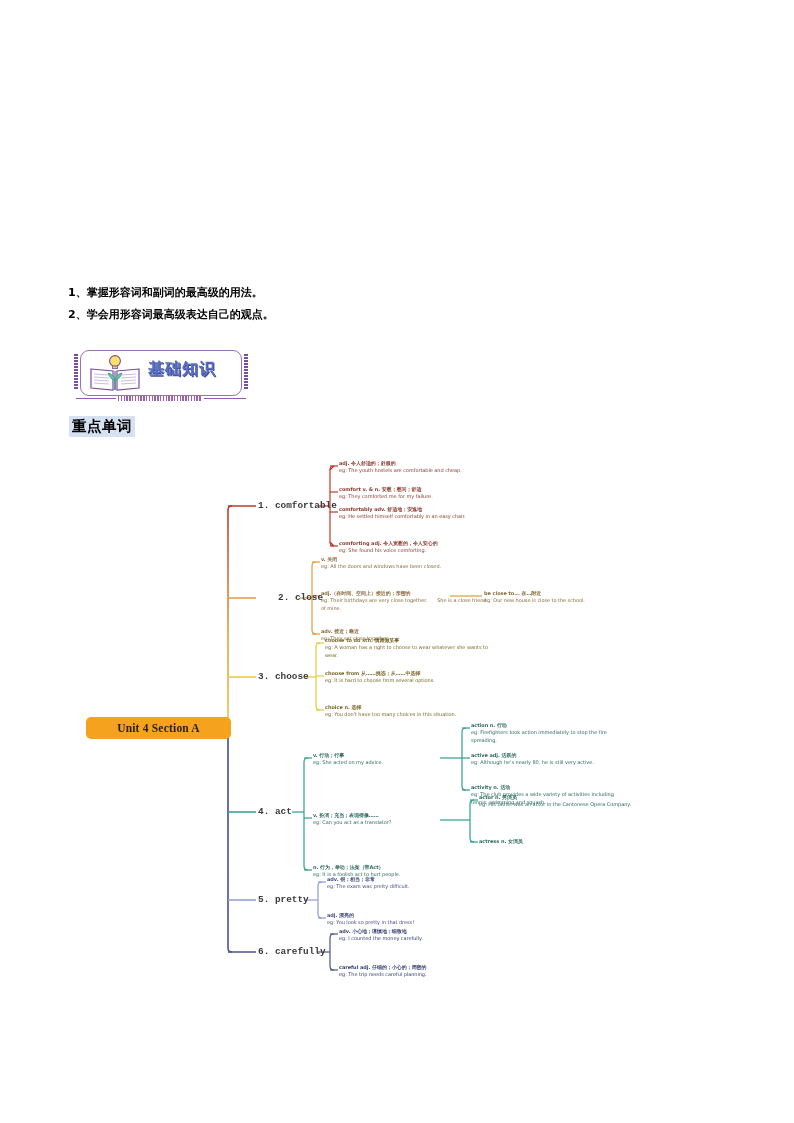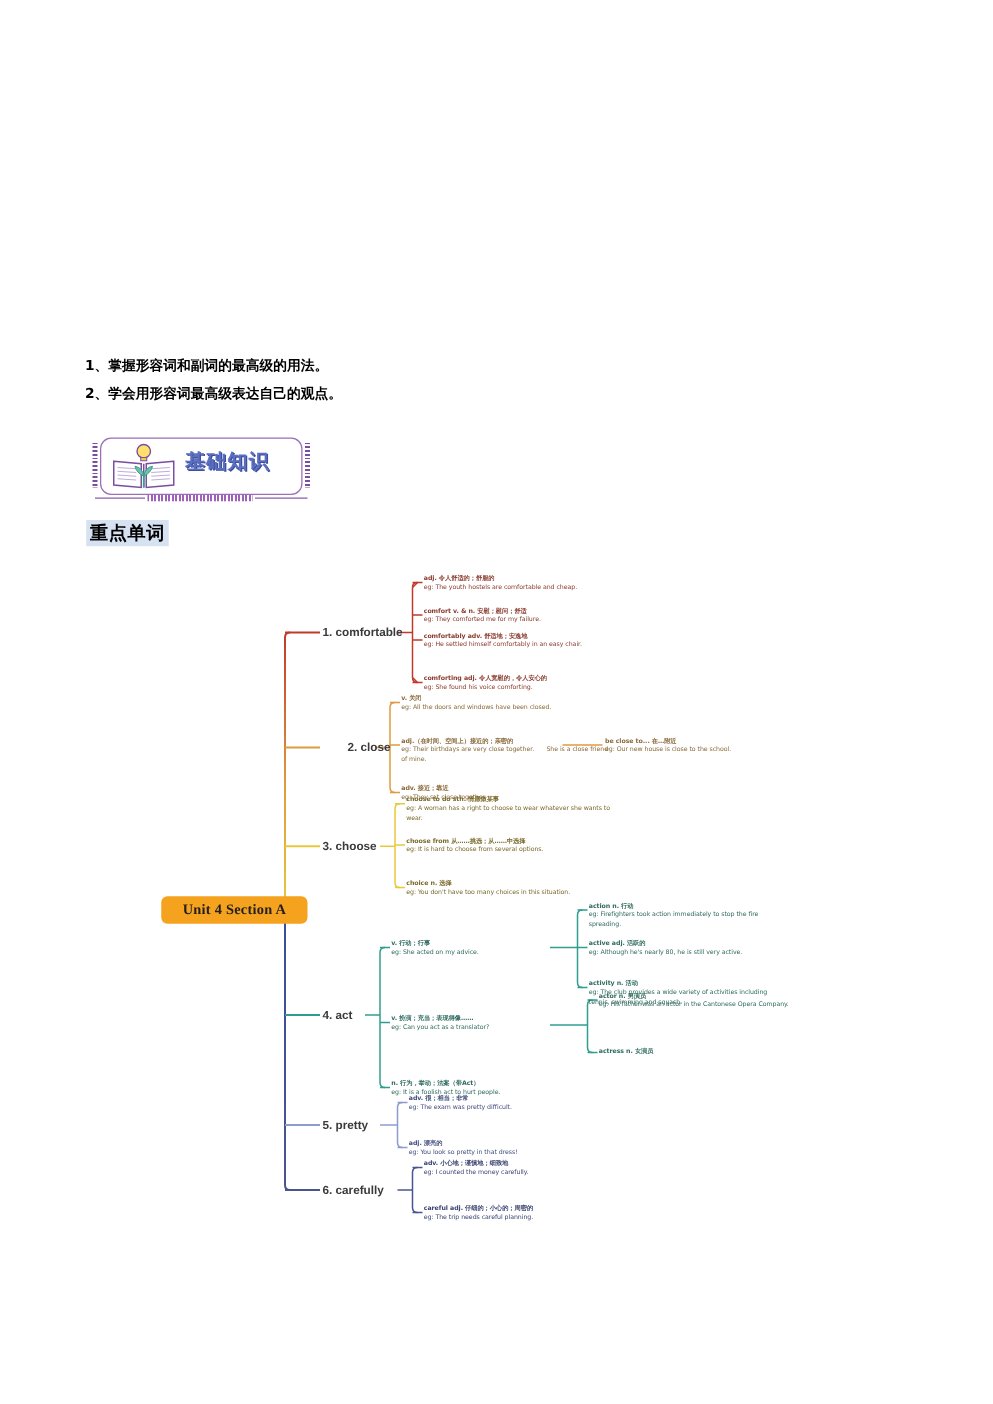--- a/index.html
+++ b/index.html
@@ -76,29 +76,29 @@
     background:#d6e2f2;padding:1px 3px;
     font-family:"DejaVu Sans", sans-serif;font-weight:bold;
     font-size:14.5px;color:#000;letter-spacing:0.5px;
   }
 
   
   .mindmap{position:absolute;left:0;top:450px;width:794px;height:530px;}
   .mm-svg{position:absolute;left:0;top:0;}
 
   .root-node{
-    position:absolute;left:86px;top:267px;width:117px;height:22px;
+    position:absolute;left:86px;top:267px;width:145px;height:22px;
     background:#f5a21e;border-radius:5px;
     display:flex;align-items:center;justify-content:center;
     font-family:"Liberation Serif", serif;font-weight:bold;font-size:11.5px;
-    color:#231f20;letter-spacing:.2px;margin-left:43px;
+    color:#231f20;letter-spacing:.2px;
   }
 
   .branch-label{
-    position:absolute;font-family:Liberation Sans, sans-serif;
+    position:absolute;font-family:Liberation Mono, monospace;
     font-weight:bold;font-size:9.4px;color:#3a3a3a;white-space:nowrap;
   }
 
   .leaf{
     position:absolute;font-family:"DejaVu Sans", sans-serif;
     font-size:5.0px;line-height:7.4px;letter-spacing:-0.05px;
   }
   .leaf .hd{font-weight:bold;}
   .c1{color:#8b3b2e;}
   .c2{color:#8a6a3a;}

